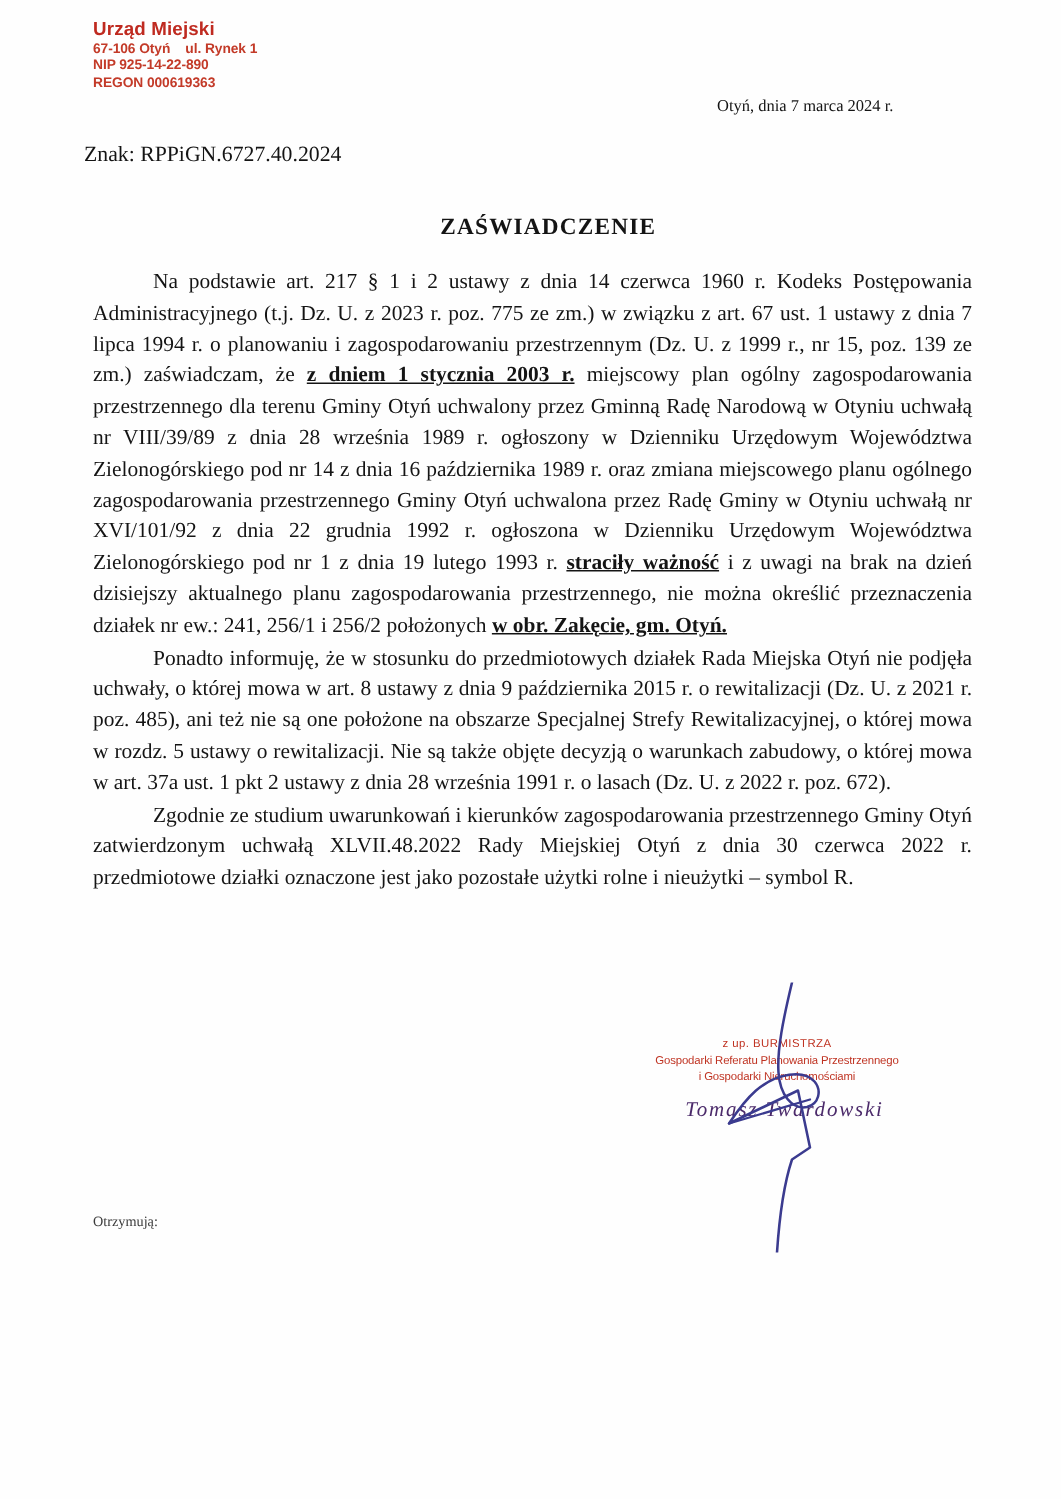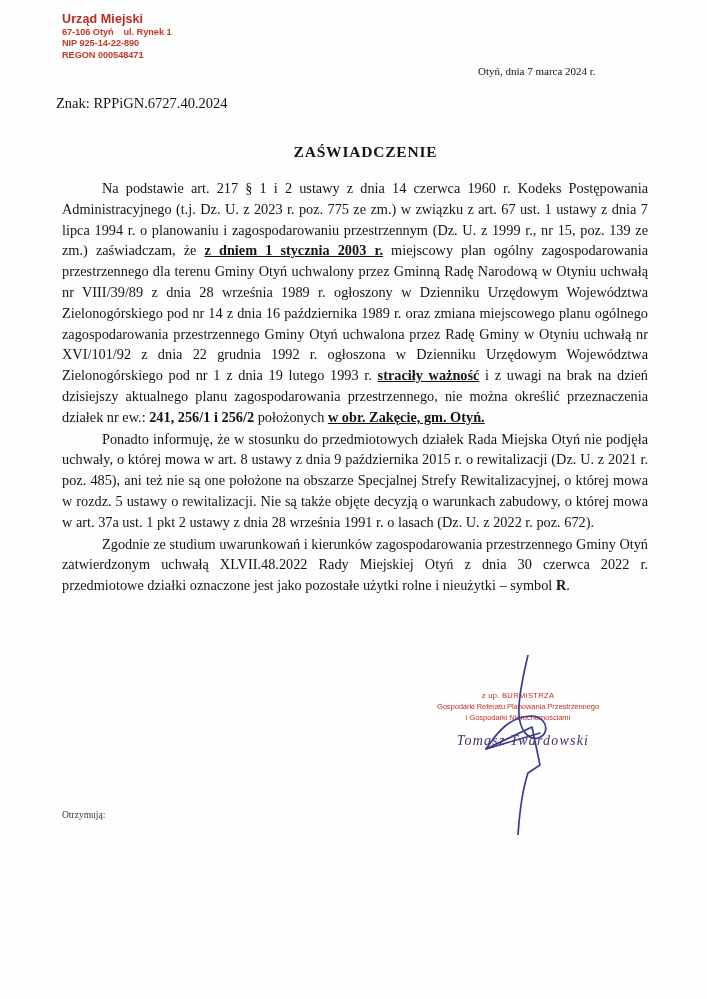--- a/index.html
+++ b/index.html
@@ -92,21 +92,21 @@
   .body-text p {
     margin: 0 0 0 0;
     text-indent: 40px;
     text-align: justify;
   }
   .body-text p.p-gap { margin-top: 1px; }
   .u-bold {
     font-weight: bold;
     text-decoration: underline;
   }
-  .b-only { font-weight: bold; }
+  .b-only { font-weight: normal; }
 
   
   .signature-area {
     position: absolute;
     left: 400px;
     top: 655px;
     width: 240px;
     height: 180px;
   }
   .sig-stamp {
@@ -160,21 +160,21 @@
 <body>
 
 <div class="page">
 
   <div class="office-stamp">
     <div class="org-name">Urząd Miejski</div>
     <div class="line">
       <span class="addr-city">67-106 Otyń</span><span>ul. Rynek 1</span>
     </div>
     <div class="line">NIP 925-14-22-890</div>
-    <div class="line">REGON 000548471</div>
+    <div class="line">REGON 000619363</div>
   </div>
 
   <div class="doc-date">Otyń, dnia 7 marca 2024 r.</div>
 
   <div class="doc-ref">Znak: RPPiGN.6727.40.2024</div>
 
   <div class="doc-title">ZAŚWIADCZENIE</div>
 
   <div class="body-text">
     <p><span>Na podstawie art. 217 § 1 i 2 ustawy z dnia 14 czerwca 1960 r. Kodeks Postępowania Administracyjnego (t.j. Dz. U. z 2023 r. poz. 775 ze zm.) w związku z art. 67 ust. 1 ustawy z dnia 7 lipca 1994 r. o planowaniu i zagospodarowaniu przestrzennym (Dz. U. z 1999 r., nr 15, poz. 139 ze zm.) zaświadczam, że </span><span class="u-bold">z dniem 1 stycznia 2003 r.</span><span> miejscowy plan ogólny zagospodarowania przestrzennego dla terenu Gminy Otyń uchwalony przez Gminną Radę Narodową w Otyniu uchwałą nr VIII/39/89 z dnia 28 września 1989 r. ogłoszony w Dzienniku Urzędowym Województwa Zielonogórskiego pod nr 14 z dnia 16 października 1989 r. oraz zmiana miejscowego planu ogólnego zagospodarowania przestrzennego Gminy Otyń uchwalona przez Radę Gminy w Otyniu uchwałą nr XVI/101/92 z dnia 22 grudnia 1992 r. ogłoszona w Dzienniku Urzędowym Województwa Zielonogórskiego pod nr 1 z dnia 19 lutego 1993 r. </span><span class="u-bold">straciły ważność</span><span> i z uwagi na brak na dzień dzisiejszy aktualnego planu zagospodarowania przestrzennego, nie można określić przeznaczenia działek nr ew.: </span><span class="b-only">241, 256/1 i 256/2</span><span> położonych </span><span class="u-bold">w obr. Zakęcie, gm. Otyń.</span></p>

